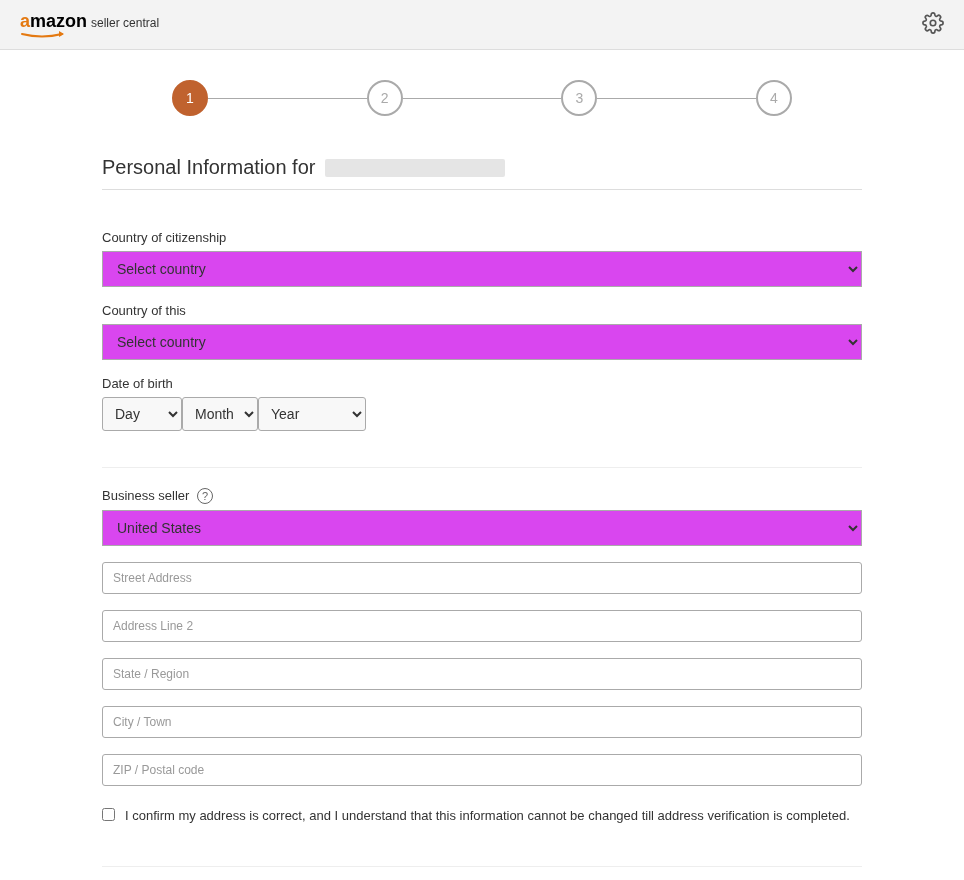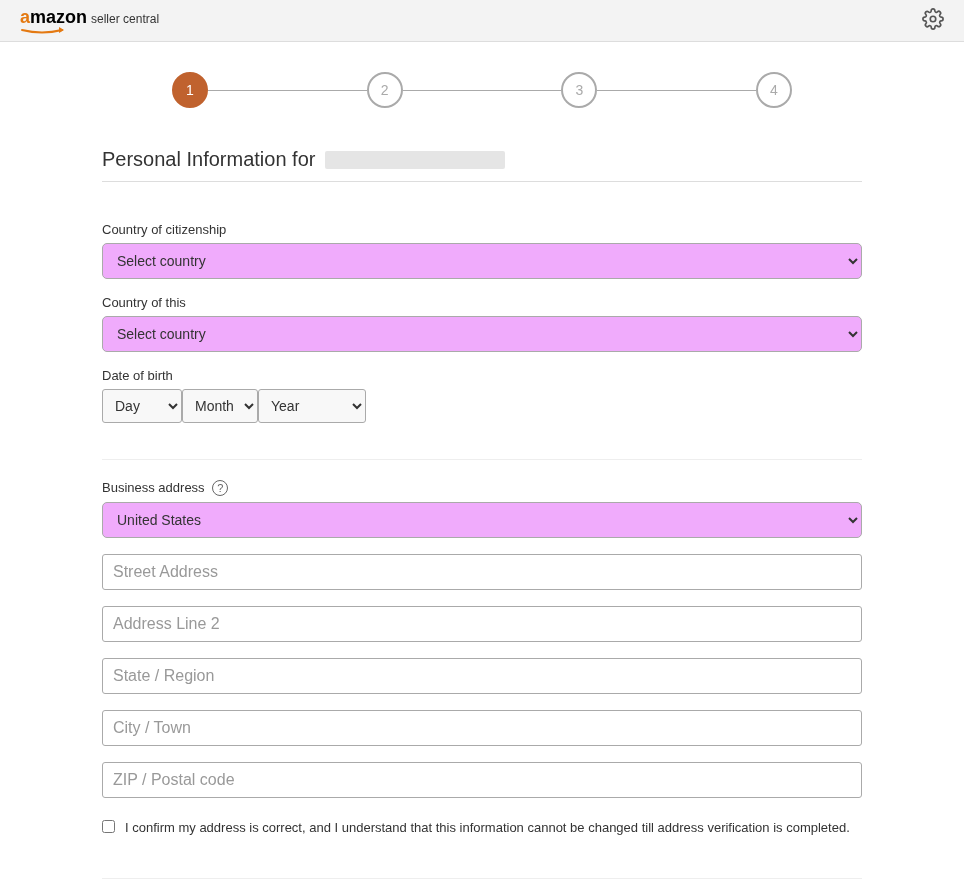--- a/index.html
+++ b/index.html
@@ -6,21 +6,21 @@
     body { font-family: Arial, sans-serif; font-size: 14px; color: #333; background: #fff; }
 
     
     .header {
       background: #f3f3f3;
       border-bottom: 1px solid #ddd;
       padding: 10px 20px;
       display: flex;
       align-items: center;
       justify-content: space-between;
-      height: 42px;
+      height: 50px;
     }
     .logo {
       display: flex;
       align-items: center;
       gap: 6px;
     }
     .gear-icon {
       width: 22px;
       height: 22px;
       color: #555;
@@ -115,33 +115,33 @@
       font-size: 11px;
       color: #666;
       cursor: pointer;
       margin-left: 4px;
     }
 
     select.form-control {
       width: 100%;
       padding: 8px 10px;
       border: 1px solid #aaa;
-      border-radius: 5px;
-      background: #f0abfc;
+      border-radius: 0;
+      background: #d946ef;
       font-size: 14px;
       color: #333;
       appearance: auto;
     }
 
     input[type="text"].form-control {
       width: 100%;
       padding: 8px 10px;
       border: 1px solid #aaa;
       border-radius: 3px;
-      font-size: 16px;
+      font-size: 12px;
       color: #999;
     }
     input[type="text"].form-control::placeholder {
       color: #999;
     }
 
     
     .dob-group {
       display: flex;
       gap: 0;
@@ -274,21 +274,21 @@
         <select class="year-select">
           <option value="">Year</option>
         </select>
       </div>
     </div>
   </div>
 
   <div class="form-section">
     <div class="form-group">
       <label class="form-label">
-        <span>Business address</span>
+        <span>Business seller</span>
         <span class="help-icon">?</span>
       </label>
       <select class="form-control">
         <option value="US">United States</option>
       </select>
     </div>
 
     <div class="form-group">
       <input type="text" class="form-control" placeholder="Street Address" style="">
     </div>

